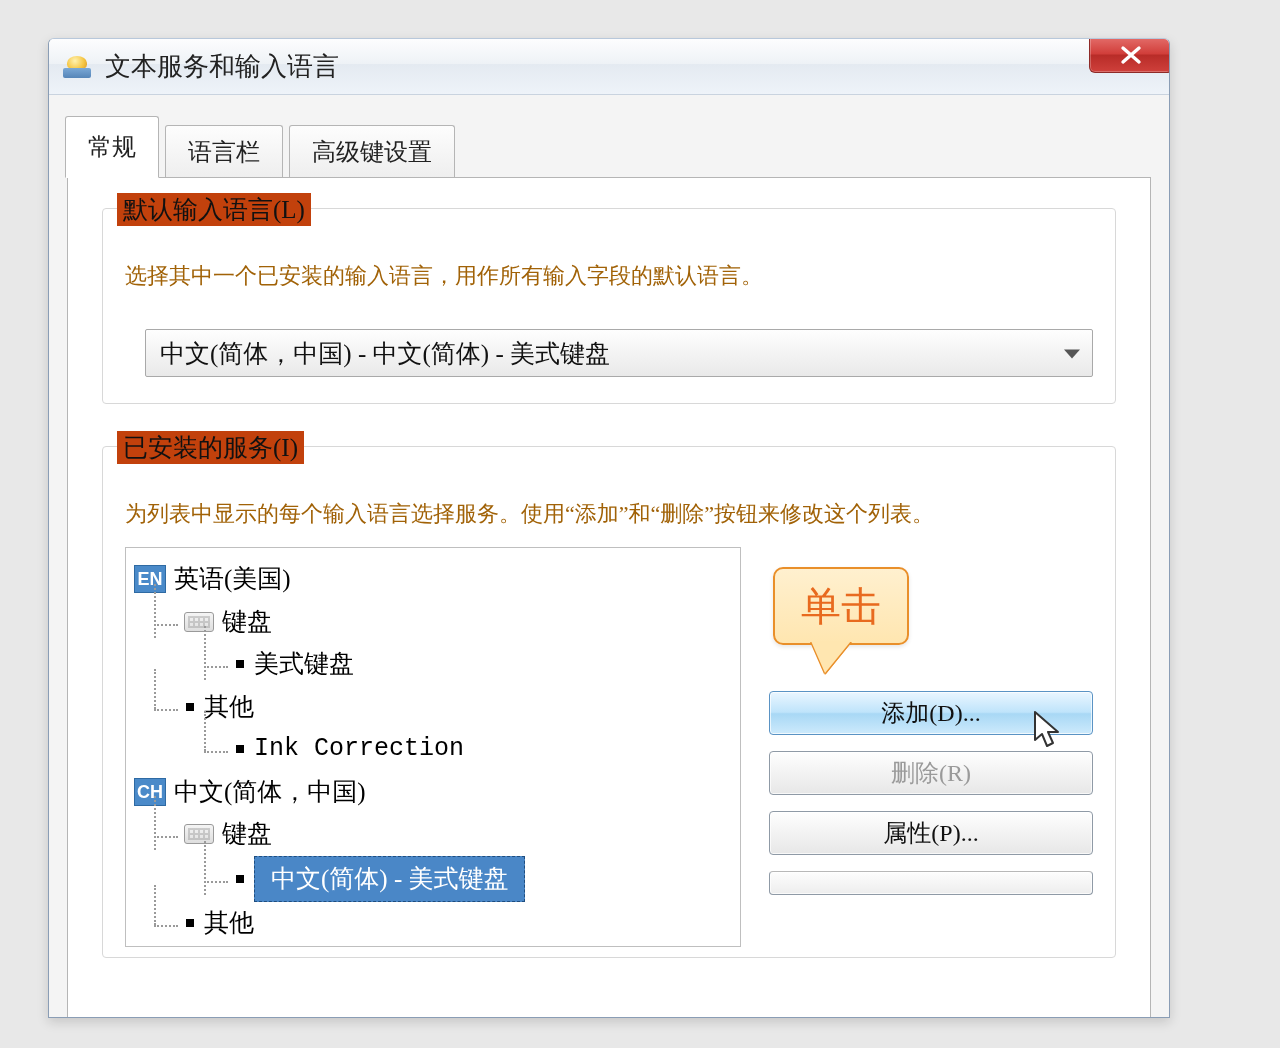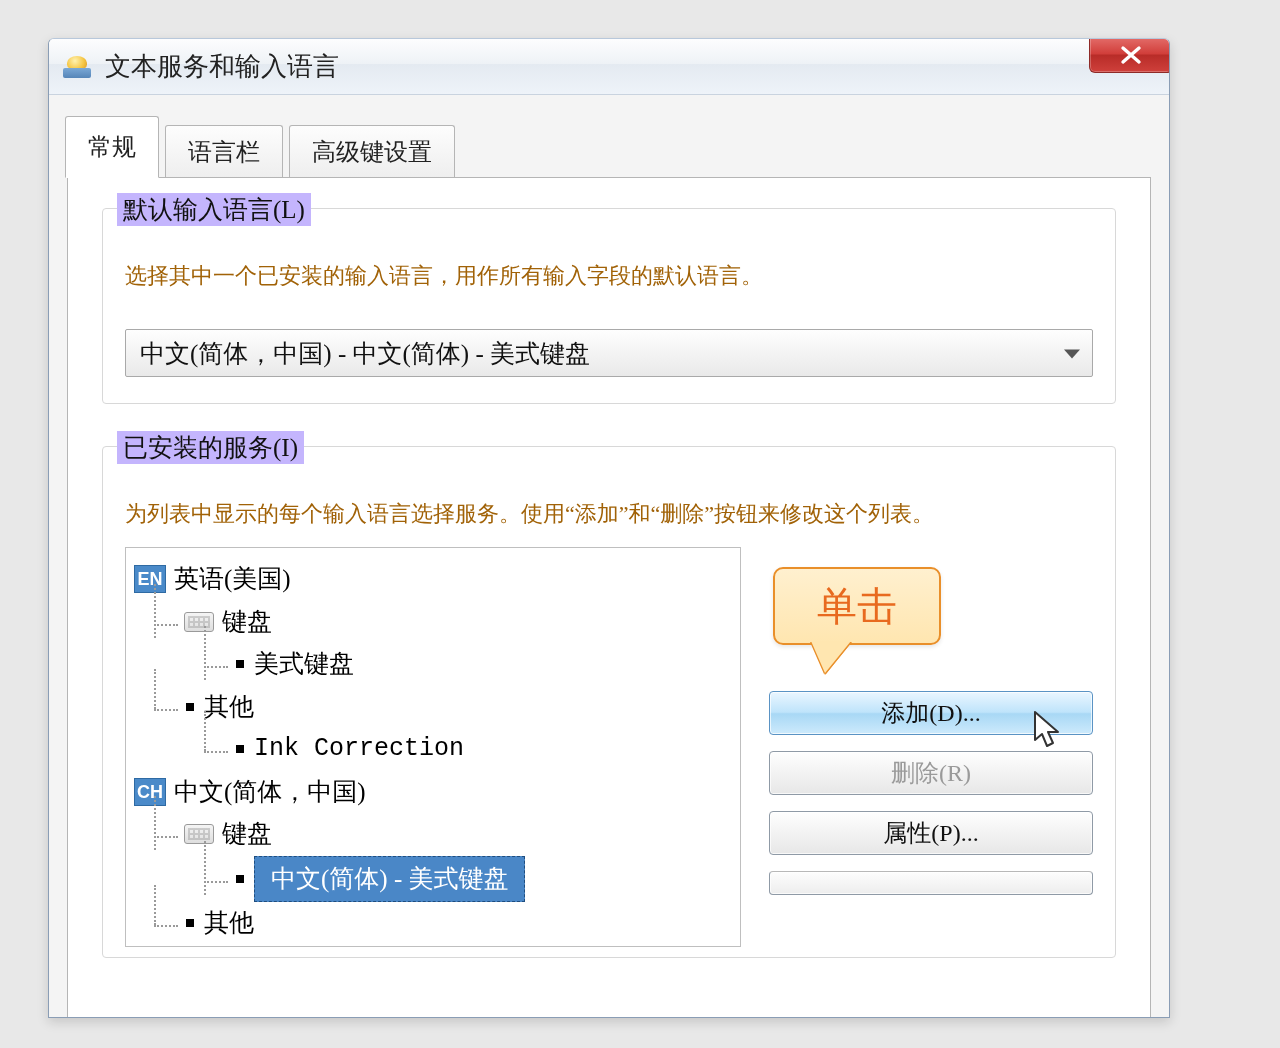--- a/index.html
+++ b/index.html
@@ -117,21 +117,21 @@
     border: 1px solid #d8d8d8;
     border-radius: 4px;
     padding: 50px 22px 26px 22px;
     background: #fff;
     margin-bottom: 42px;
   }
   .groupbox-legend {
     position: absolute;
     top: -16px;
     left: 14px;
-    background: #c4b5fd;
+    background: #c2410c;
     padding: 0 6px;
     font-size: 25px;
     color: #111;
   }
   .groupbox-desc {
     font-size: 22px;
     color: #a16207;
     line-height: 1.55;
     margin-bottom: 8px;
   }
@@ -141,20 +141,21 @@
     height: 48px;
     border: 1px solid #a9a9a9;
     background: linear-gradient(#fefefe, #e9e9e9);
     display: flex;
     align-items: center;
     padding: 0 14px;
     font-size: 25px;
     color: #111;
     position: relative;
     border-radius: 2px;
+    margin-left: 20px;
   }
   .dropdown .arrow {
     position: absolute;
     right: 12px;
     top: 50%;
     transform: translateY(-40%);
     width: 0; height: 0;
     border-left: 8px solid transparent;
     border-right: 8px solid transparent;
     border-top: 9px solid #555;
@@ -281,21 +282,21 @@
     height: 24px;
     overflow: hidden;
     align-items: flex-start;
     padding-top: 2px;
   }
 
   .callout {
     position: absolute;
     left: 4px;
     top: 20px;
-    width: 168px;
+    width: 136px;
     height: 78px;
     background: linear-gradient(#fff0cf, #ffe6b0);
     border: 2px solid #e98f2a;
     border-radius: 10px;
     display: flex;
     align-items: center;
     justify-content: center;
     color: #e86a1f;
     font-size: 40px;
     box-shadow: 0 2px 4px rgba(0,0,0,0.1);

